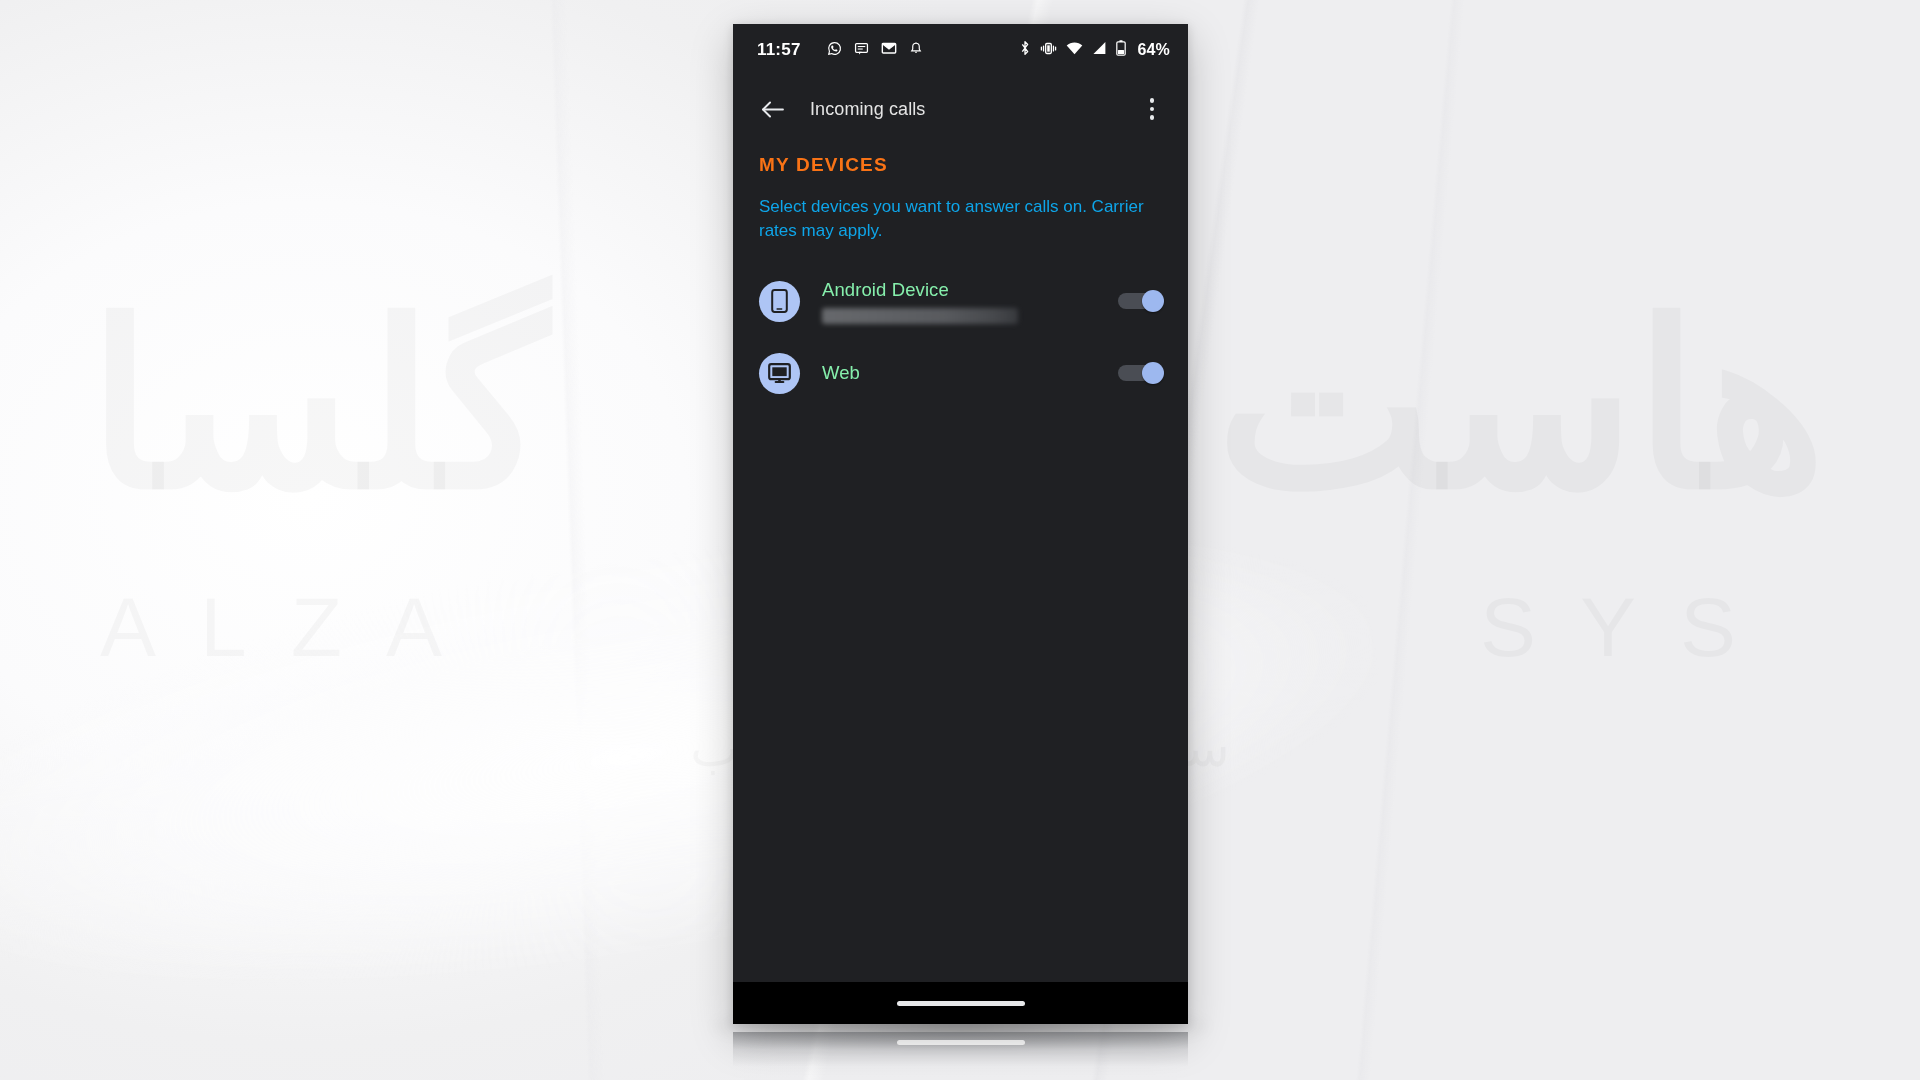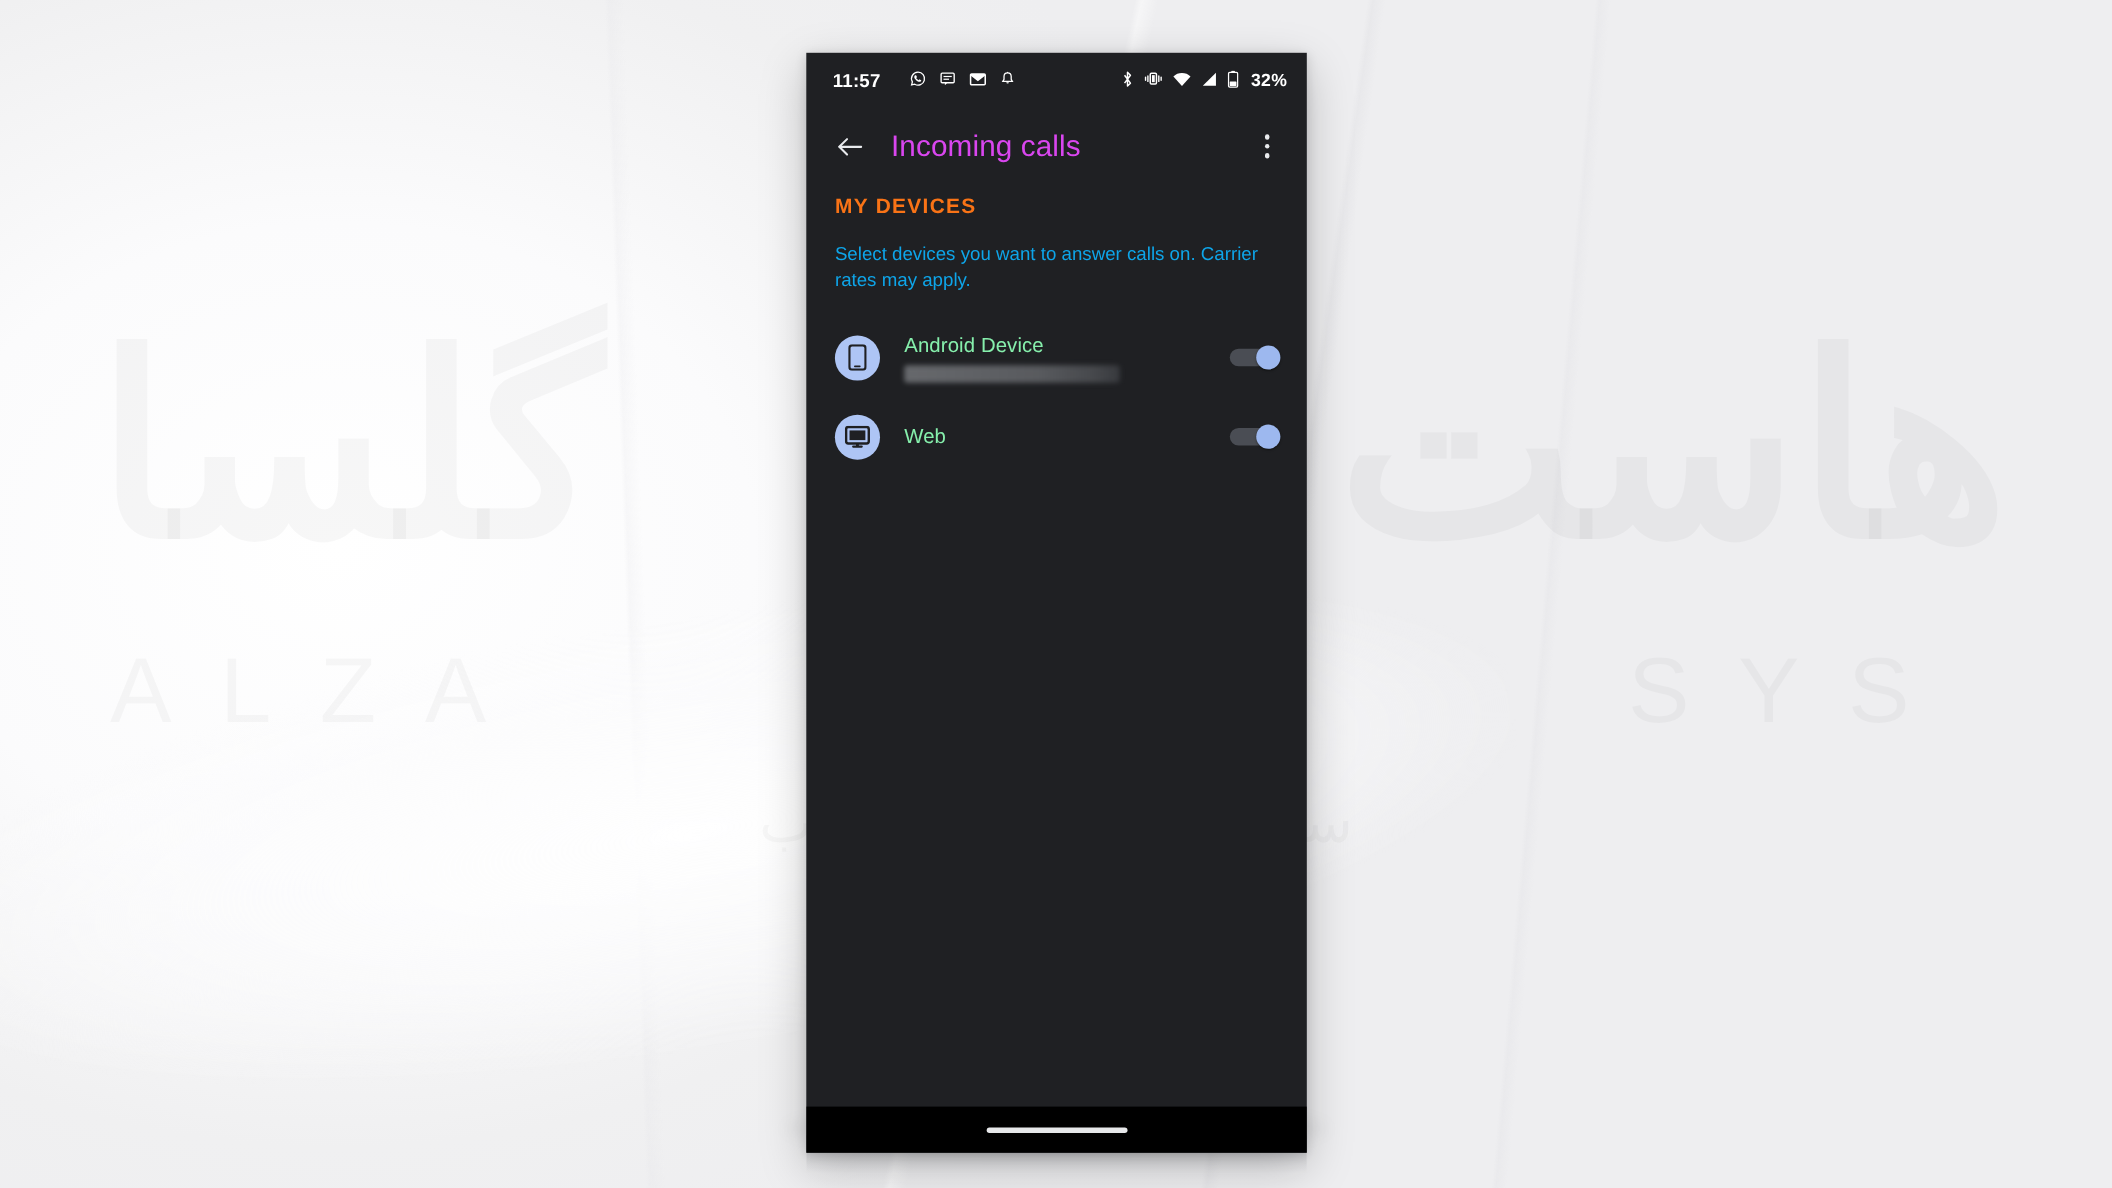--- a/index.html
+++ b/index.html
@@ -57,21 +57,21 @@
     font-size: 52px;
     font-weight: 400;
     letter-spacing: 2px;
     color: rgba(0,0,0,.028);
     direction: rtl;
   }
 
   
   #phone {
     position: absolute;
-    left: 733px; top: 48px;
+    left: 733px; top: 24px;
     width: 455px; height: 1000px;
     background: #1f2023;
     box-shadow: 0 14px 40px rgba(0,0,0,.22), 0 2px 10px rgba(0,0,0,.14);
     overflow: hidden;
     z-index: 5;
   }
 
   
   #statusbar {
     height: 52px;
@@ -93,22 +93,22 @@
     height: 66px;
     display: flex; align-items: center;
     padding: 0 16px 0 20px;
   }
   #back-btn {
     width: 38px; height: 38px;
     display: flex; align-items: center; justify-content: center;
     cursor: pointer; flex: 0 0 auto;
   }
   #appbar-title {
-    color: #d946ef;
-    font-size: 27px;
+    color: #e5e5e5;
+    font-size: 18px;
     font-weight: 400;
     margin-left: 19px;
     flex: 1;
     letter-spacing: .1px;
   }
   #overflow-btn {
     width: 40px; height: 40px;
     display: flex; flex-direction: column; align-items: center; justify-content: center;
     gap: 4px; cursor: pointer; flex: 0 0 auto;
   }
@@ -301,21 +301,21 @@
       </span>
 
       <span class="sb-ico">
         <svg width="10" height="16" viewBox="0 0 13 21">
           <rect x="1" y="2.4" width="11" height="17.6" rx="1.6" fill="none" stroke="#fff" stroke-width="1.6"></rect>
           <rect x="4.3" y="0.4" width="4.4" height="2.2" rx=".8" fill="#fff"></rect>
           <rect x="2.5" y="13.2" width="8" height="5.4" rx=".7" fill="#fff"></rect>
         </svg>
       </span>
 
-      <span id="sb-battery-text">32%</span>
+      <span id="sb-battery-text">64%</span>
     </div>
   </div>
 
   <div id="appbar">
     <div id="back-btn">
       <svg width="23" height="19" viewBox="0 0 24 20">
         <path d="M2.2 10 23 10" stroke="#e8eaed" stroke-width="2" stroke-linecap="round"></path>
         <path d="M9.4 2.6 2 10l7.4 7.4" fill="none" stroke="#e8eaed" stroke-width="2" stroke-linecap="round" stroke-linejoin="round"></path>
       </svg>
     </div>

